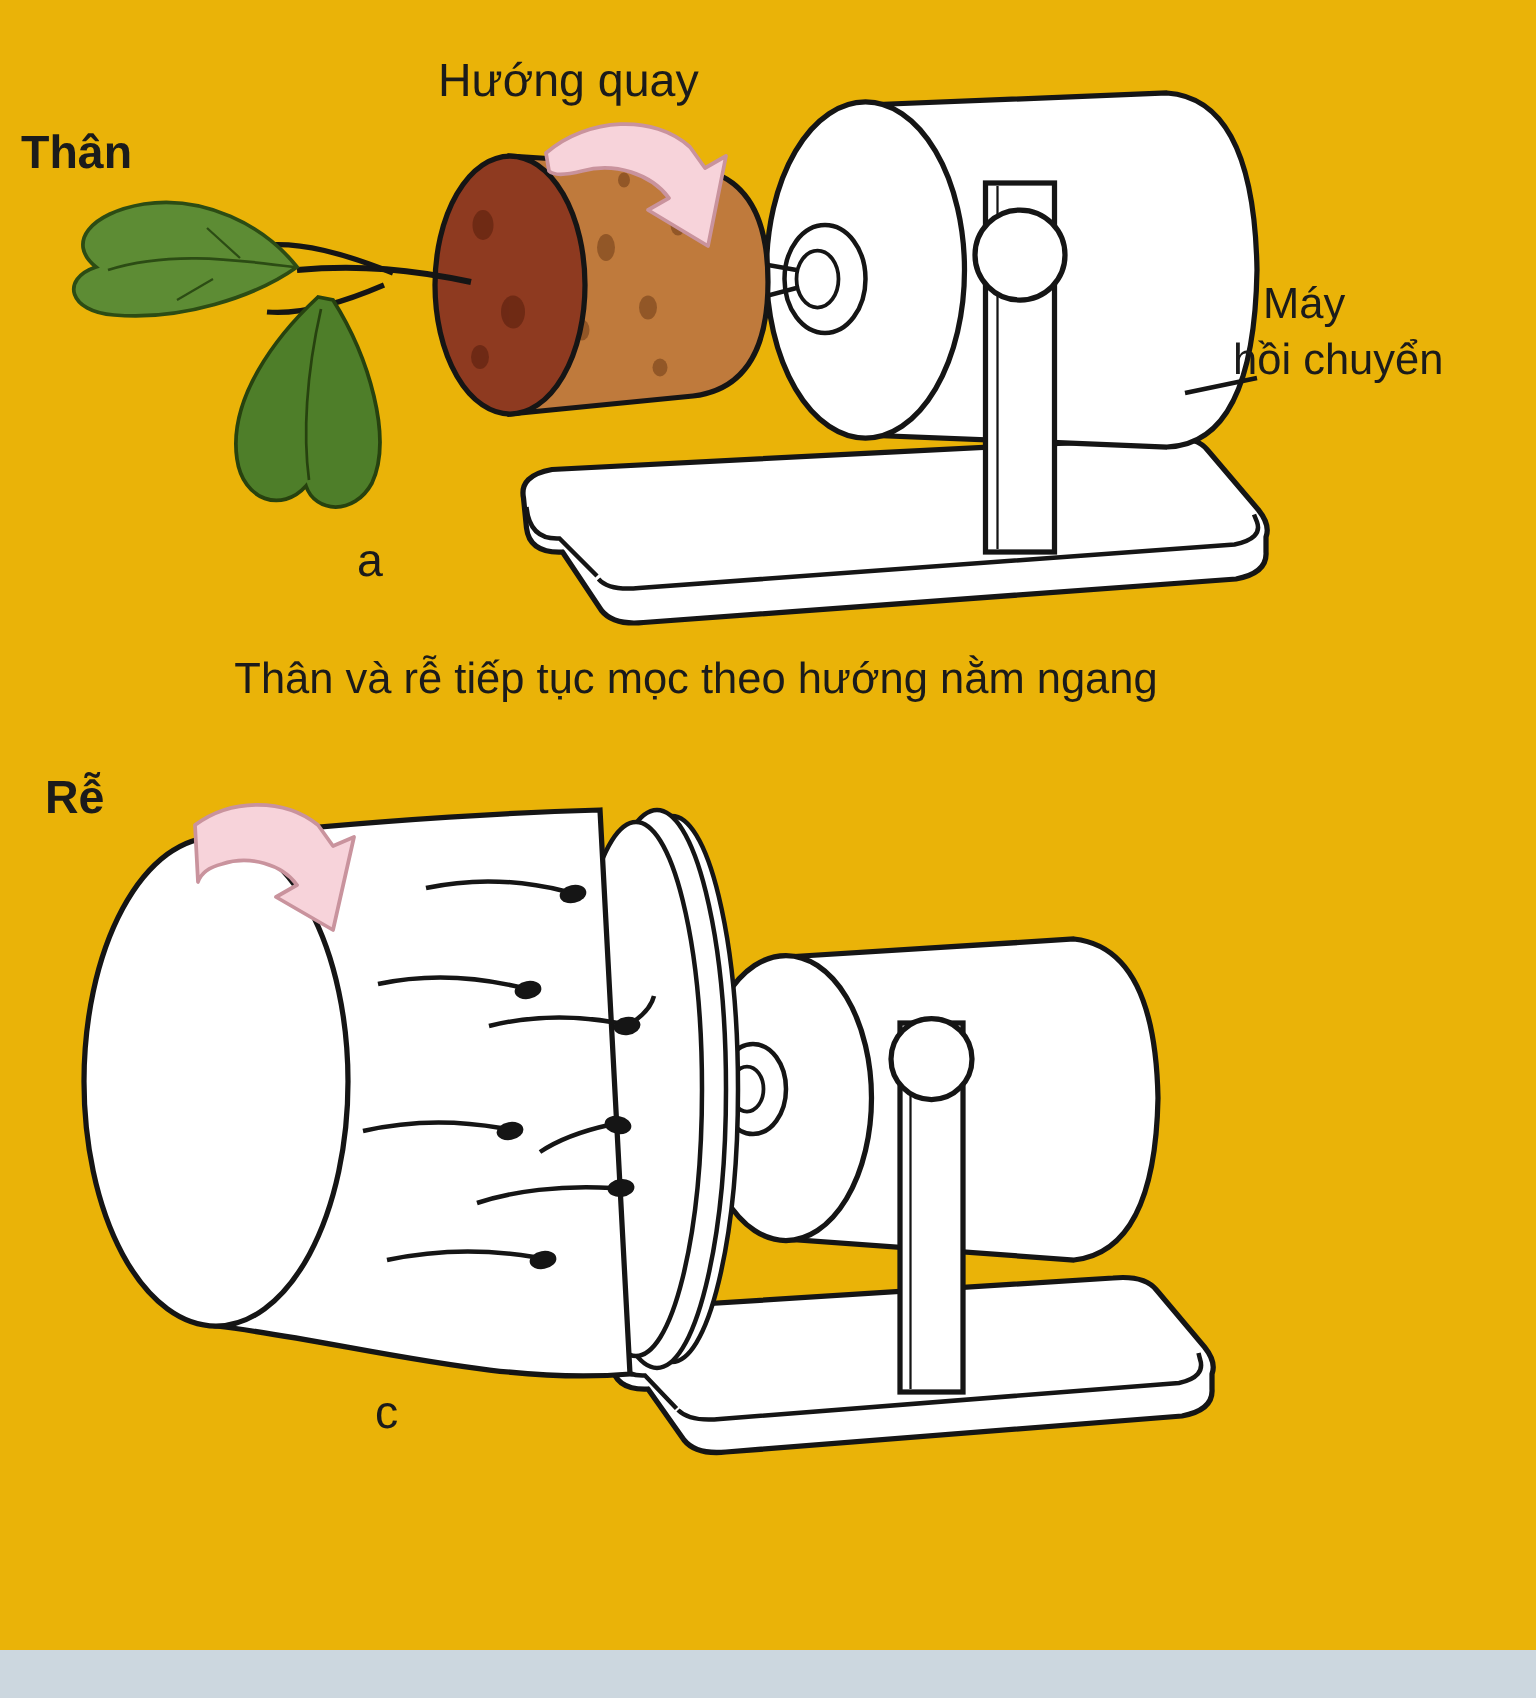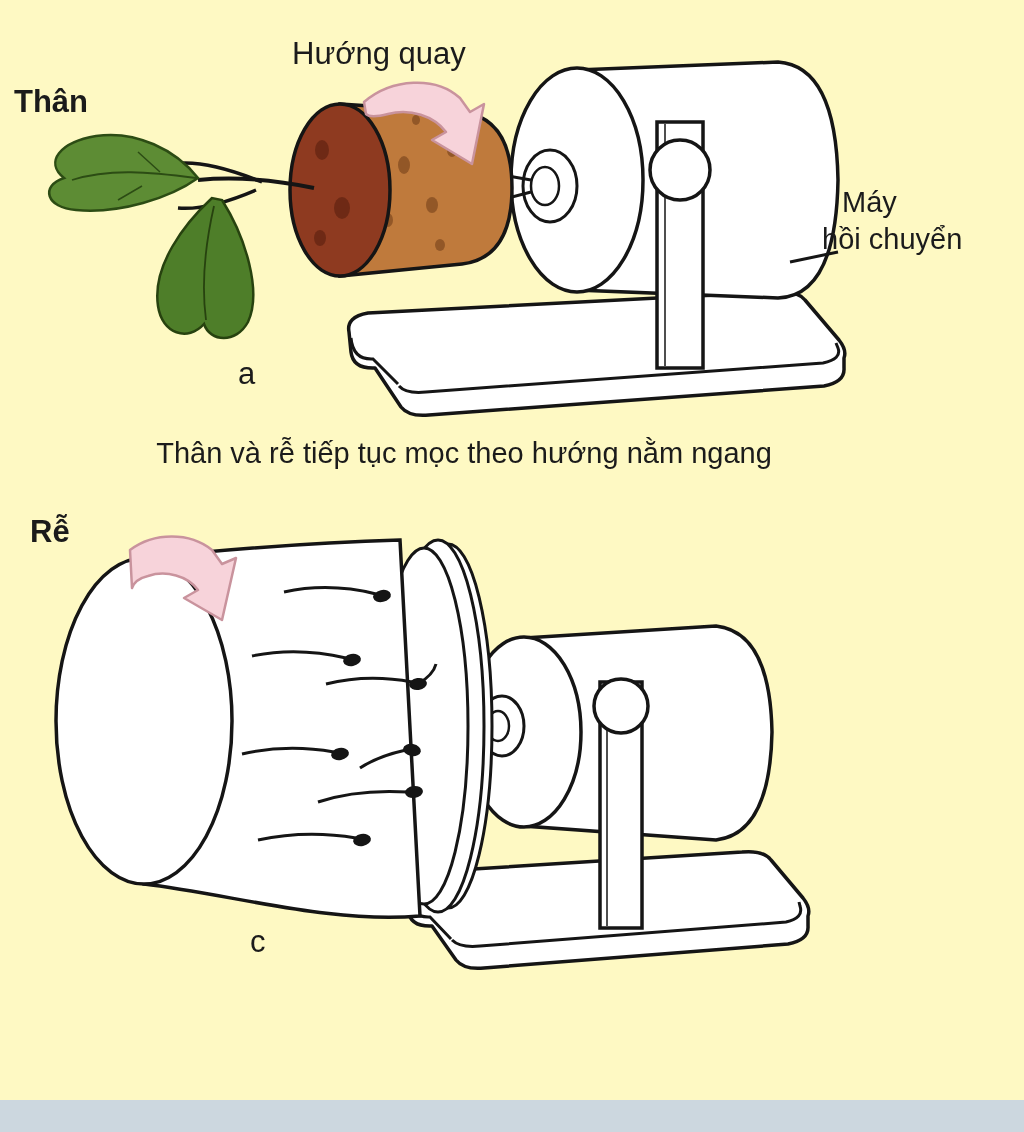--- a/index.html
+++ b/index.html
@@ -1,19 +1,19 @@
 <!DOCTYPE html>
 <html><head>
 <meta charset="utf-8">
 <style>
   html,body{margin:0;padding:0;background:#fff;}
   .page{
     position:relative;
     width:1024px;height:1132px;
-    background:#fef9c3;
+    background:#eab308;
     overflow:hidden;
     font-family:"Liberation Sans", sans-serif;
     color:#1b1b1b;
   }
   svg{display:block;position:absolute;left:0;}
   .svg-a{top:0;}
   .svg-c{top:492px;}
   .caption{
     position:absolute;top:436px;left:0;width:1024px;
     box-sizing:border-box;padding-right:96px;

